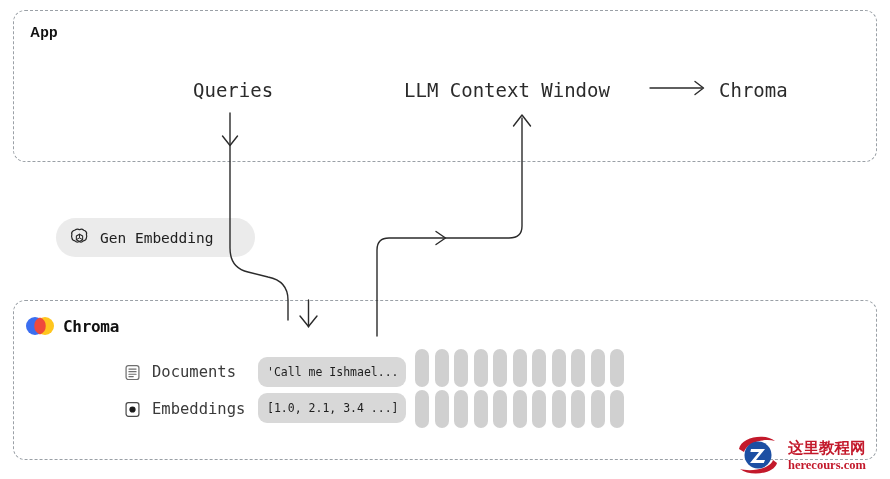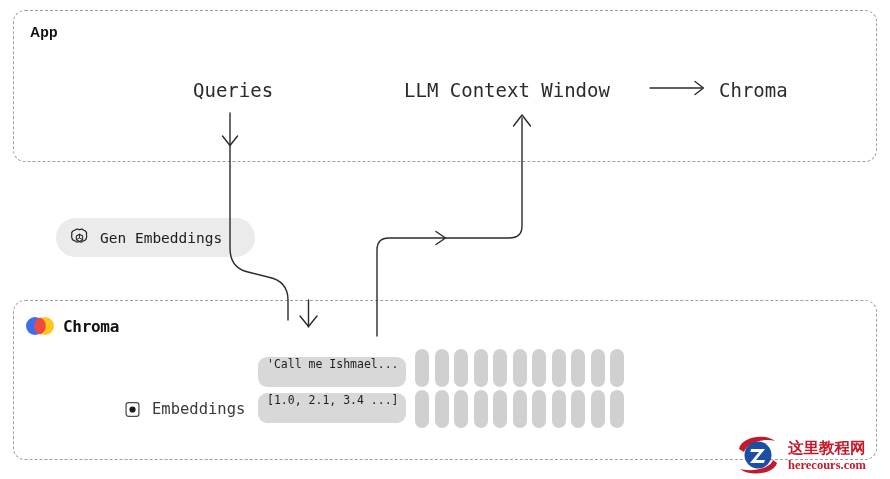--- a/index.html
+++ b/index.html
@@ -115,20 +115,21 @@
     white-space: nowrap;
   }
 
   .value-chip {
     position: absolute;
     width: 148px;
     height: 30px;
     background: #d8d8d8;
     border-radius: 9px;
     display: flex;
+    align-items: center;
     padding-left: 9px;
   }
   #chip-documents  { left: 258px; top: 357px; }
   #chip-embeddings { left: 258px; top: 393px; }
   .chip-text {
     font-family: "DejaVu Sans Mono", monospace;
     font-size: 11.5px;
     color: #1e1e1e;
     white-space: nowrap;
   }
@@ -190,23 +191,33 @@
   <div class="mono-label" id="llm-label">LLM Context Window</div>
 
   <div class="mono-label" id="answer-label">Chroma</div>
 
   <div id="gen-pill">
     <svg id="openai-icon" viewBox="0 0 24 24">
       <path fill="none" stroke="#262626" stroke-width="1.35" stroke-linejoin="round" stroke-linecap="round" d="M12 3.1c1.6-1 3.6-.7 4.8.6.5.1 1 .3 1.5.6 1.6 1 2.2 2.9 1.6 4.6.5 1.1.5 2.3 0 3.4-.1 1.9-1.6 3.4-3.5 3.6-1.2 1.3-3.2 1.6-4.8.6-1.6 1-3.6.7-4.8-.6-1.9-.2-3.4-1.7-3.5-3.6-.5-1.1-.5-2.3 0-3.4-.6-1.7 0-3.6 1.6-4.6.5-.3 1-.5 1.5-.6C8.4 2.4 10.4 2.1 12 3.1Z"></path>
       <path fill="none" stroke="#262626" stroke-width="1.2" stroke-linejoin="round" stroke-linecap="round" d="M12 8.2 15.6 10.3v4.2L12 16.6 8.4 14.5v-4.2Z"></path>
       <path fill="none" stroke="#262626" stroke-width="1.1" stroke-linecap="round" d="M12 8.2v4.2l3.6 2.1M12 12.4 8.4 14.5"></path>
     </svg>
-    <div id="gen-pill-label">Gen Embeddings</div>
-  </div>
-
+    <div id="gen-pill-label">Gen Embedding</div>
+  </div>
+
+  <div class="chroma-row" id="row-documents">
+    <svg class="row-icon" viewBox="0 0 18 18">
+      <rect x="2.2" y="1.6" width="13.6" height="14.8" rx="2.4" fill="none" stroke="#6f6f6f" stroke-width="1.3"></rect>
+      <line x1="5.2" y1="5.4" x2="12.8" y2="5.4" stroke="#6f6f6f" stroke-width="1.2" stroke-linecap="round"></line>
+      <line x1="5.2" y1="8.1" x2="12.8" y2="8.1" stroke="#6f6f6f" stroke-width="1.2" stroke-linecap="round"></line>
+      <line x1="5.2" y1="10.8" x2="12.8" y2="10.8" stroke="#6f6f6f" stroke-width="1.2" stroke-linecap="round"></line>
+      <line x1="5.2" y1="13.3" x2="9.8" y2="13.3" stroke="#6f6f6f" stroke-width="1.2" stroke-linecap="round"></line>
+    </svg>
+    <div class="row-label">Documents</div>
+  </div>
 
   <div class="chroma-row" id="row-embeddings">
     <svg class="row-icon" viewBox="0 0 18 18">
       <rect x="2.2" y="1.8" width="13.6" height="14.4" rx="2.4" fill="none" stroke="#4a4a4a" stroke-width="1.3"></rect>
       <circle cx="9" cy="9" r="3.3" fill="#1c1c1c"></circle>
     </svg>
     <div class="row-label">Embeddings</div>
   </div>
 
   <div class="value-chip" id="chip-documents">

